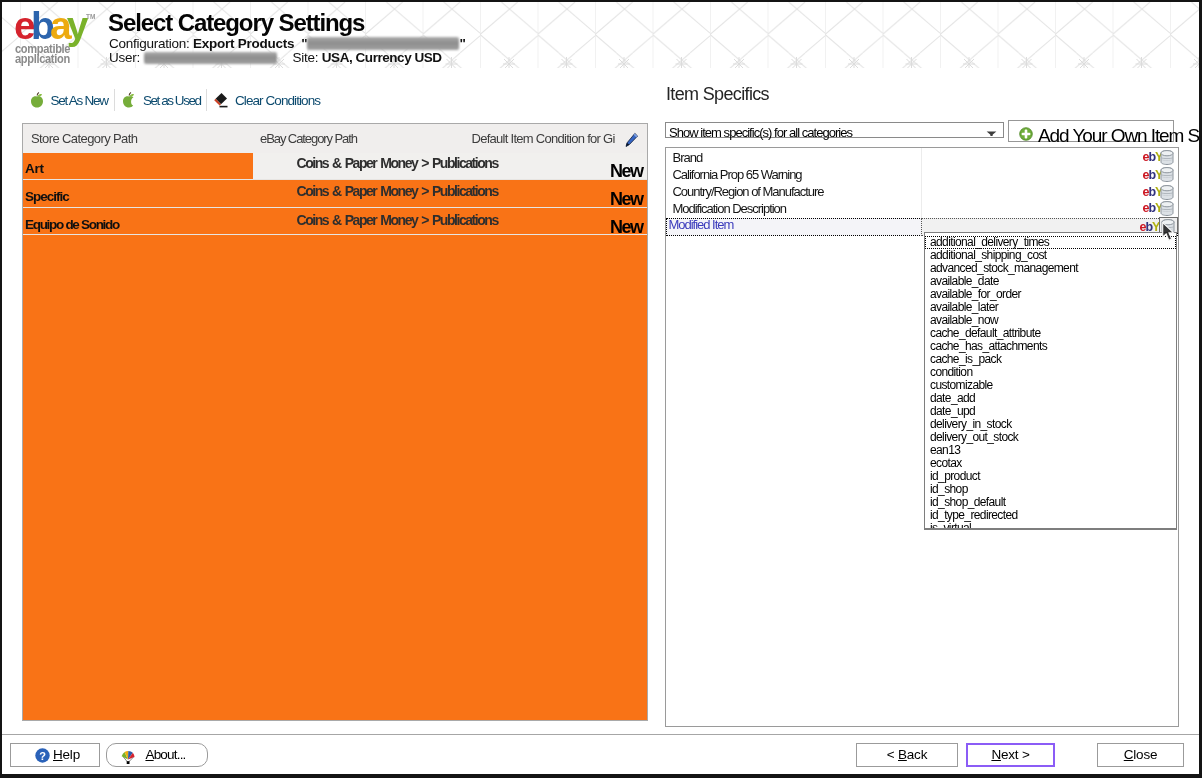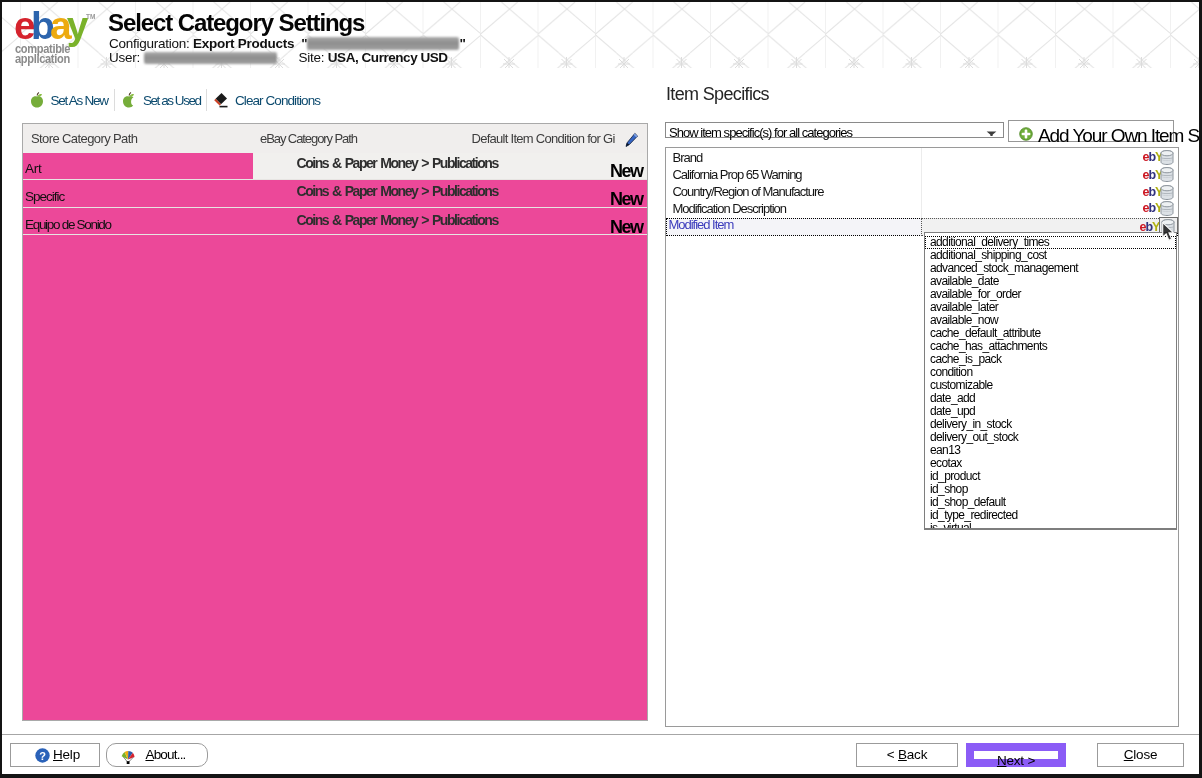--- a/index.html
+++ b/index.html
@@ -20,25 +20,25 @@
 .capp { position:absolute; left:1px; color:#8b8b8b; font-weight:bold; font-size:13.5px; transform:scaleX(0.82); transform-origin:0 0; letter-spacing:-0.4px; white-space:nowrap; }
 #title { position:absolute; left:106px; top:7px; font-size:24px; font-weight:bold; color:#050505; letter-spacing:-1.1px; white-space:nowrap; }
 .hline { position:absolute; left:107px; font-size:13.5px; color:#111; letter-spacing:-0.25px; white-space:nowrap; }
 .redact { display:inline-block; background:linear-gradient(180deg,#acacac,#8e8e8e 45%,#a0a0a0); filter:blur(1px); border-radius:2px; vertical-align:-2px; }
 
 
 .tbtxt { position:absolute; top:92.5px; font-size:13.5px; color:#0c4a6e; letter-spacing:-0.9px; white-space:nowrap; }
 .tbsep { position:absolute; top:89px; width:1px; height:22px; background:#dcdcdc; }
 
 
-#ltab { position:absolute; left:22px; top:123px; width:626px; height:598px; border:1px solid #a9a9a9; background:#ec4899; }
+#ltab { position:absolute; left:22px; top:123px; width:626px; height:598px; border:1px solid #a9a9a9; background:#f97316; }
 #lhead { position:absolute; left:0; top:0; width:624px; height:29px; background:#f0eeed; }
 .lh { position:absolute; top:7px; font-size:13px; color:#3d3d3d; letter-spacing:-0.6px; white-space:nowrap; }
 .lrow { position:absolute; left:0; width:624px; height:28px; border-bottom:1px solid #e7e5e2; }
-.lc1 { position:absolute; left:2px; font-size:13.5px; font-weight:normal; color:#101010; white-space:nowrap;}
+.lc1 { position:absolute; left:2px; font-size:13.5px; font-weight:bold; color:#101010; white-space:nowrap;}
 .lc2 { position:absolute; left:232.5px; font-size:14px; font-weight:bold; color:#2e2e2e; letter-spacing:-1.45px; word-spacing:1.5px; white-space:nowrap;margin-left:41px;}
 .lc3 { position:absolute; right:4.5px; font-size:18px; font-weight:bold; color:#000; letter-spacing:-1.5px;}
 
 
 #istitle { position:absolute; left:666px; top:84px; font-size:18px; color:#252525; letter-spacing:-0.65px; }
 #combo { position:absolute; left:665px; top:122px; width:339px; height:16px; border:1px solid #8a8a8a; background:#fff; }
 #combo .ct { position:absolute; left:3px; top:2px; font-size:13px; color:#000; letter-spacing:-0.97px; white-space:nowrap; }
 #addbtn { position:absolute; left:1008px; top:120px; width:166px; height:22px; border:1px solid #979797; background:#fff; }
 #addbtn .at { position:absolute; left:29px; top:4px; font-size:19px; color:#000; letter-spacing:-1.08px; white-space:nowrap; }
 
@@ -110,21 +110,21 @@
       </g>
     </svg>
     <div id="logo">
       <div class="eb"><span class="e">e</span><span class="b">b</span><span class="a">a</span><span class="y">y</span></div>
       <div class="tm">TM</div>
       <div class="capp" style="top:39px;">compatible</div>
       <div class="capp" style="top:49px;">application</div>
     </div>
     <div id="title">Select Category Settings</div>
     <div class="hline" style="top:34px;">Configuration: <b>Export Products&nbsp; "</b><span class="redact" style="width:152px; height:13px;"></span><b>"</b></div>
-    <div class="hline" style="top:48px;">User: <span class="redact" style="width:133px; height:12px;"></span><span style="margin-left:22px;text-align:center;">Site: <b style="letter-spacing:-0.45px;">USA, Currency USD</b></span></div>
+    <div class="hline" style="top:48px;">User: <span class="redact" style="width:133px; height:12px;"></span><span style="margin-left:16px;text-align:center;">Site: <b style="letter-spacing:-0.45px;">USA, Currency USD</b></span></div>
   </div>
 
   <svg class="abs" style="left:30px; top:92px;" width="14" height="16" viewBox="0 0 14 16">
     <path d="M7.2 3.5 C7.2 2 8 1 9 0.5" stroke="#5a4632" stroke-width="1.2" fill="none"></path>
     <path d="M7.5 3.8 C9 1.8 11 1.8 12 2.2 C11.5 4 10 4.8 7.8 4.4 Z" fill="#8ebf4a"></path>
     <path d="M7 4.5 C3.5 3.6 1 6 1 9.2 C1 12.6 3.4 15.5 7 15.5 C10.6 15.5 13 12.6 13 9.2 C13 6 10.5 3.6 7 4.5 Z" fill="#76ad3a"></path>
   </svg>
   <div class="tbtxt" style="left:50.5px; letter-spacing:-1.25px;">Set As New</div>
   <div class="tbsep" style="left:114px;"></div>
   <svg class="abs" style="left:121.5px; top:92px;" width="15" height="16" viewBox="0 0 15 16">
@@ -281,16 +281,16 @@
       <path d="M8 11.5 L1.6 8.2 Q2.6 5.4 4.6 4 Z" fill="#7ab22a"></path>
       <path d="M8 11.5 L4.6 4 Q6.4 2.8 8.3 2.9 Z" fill="#eeab10"></path>
       <path d="M8 11.5 L8.3 2.9 Q11.2 3.1 12.8 4.8 Z" fill="#2c5aa8"></path>
       <path d="M8 11.5 L12.8 4.8 Q14.3 6.6 14.6 9 Z" fill="#d6232d"></path>
       <path d="M8 14.6 L3.4 9.0 M8 14.6 L13.2 9.4" stroke="#666" stroke-width="0.8" fill="none"></path>
       <rect x="6.7" y="13.2" width="2.8" height="2.8" fill="#000"></rect>
     </svg>
     <div class="bl" style="margin-left:17px; letter-spacing:-0.8px;"><u>A</u>bout...</div>
   </div>
   <div class="btn" style="left:856px; width:102px;"><div class="bl">&lt; <u>B</u>ack</div></div>
-  <div class="btn" style="left:966px; width:100px; border:8px solid #8b5cf6;"><div class="bl" style="margin-top:2px;"><u>N</u>ext &gt;</div></div>
+  <div class="btn" style="left:966px; width:89px; border:2px solid #8b5cf6;"><div class="bl" style="margin-top:2px;"><u>N</u>ext &gt;</div></div>
   <div class="btn" style="left:1097px; width:87px;"><div class="bl"><u>C</u>lose</div></div>
 
   <div id="winborder"></div>
 
 </body></html>

